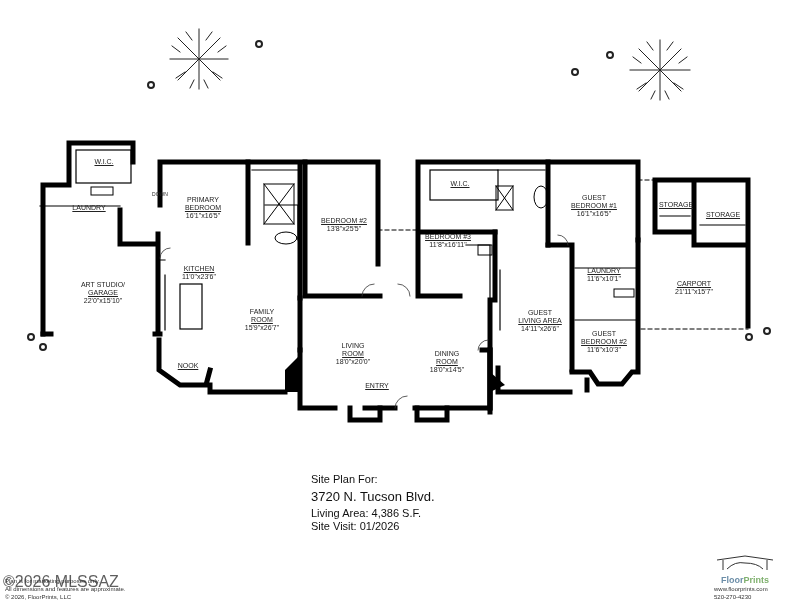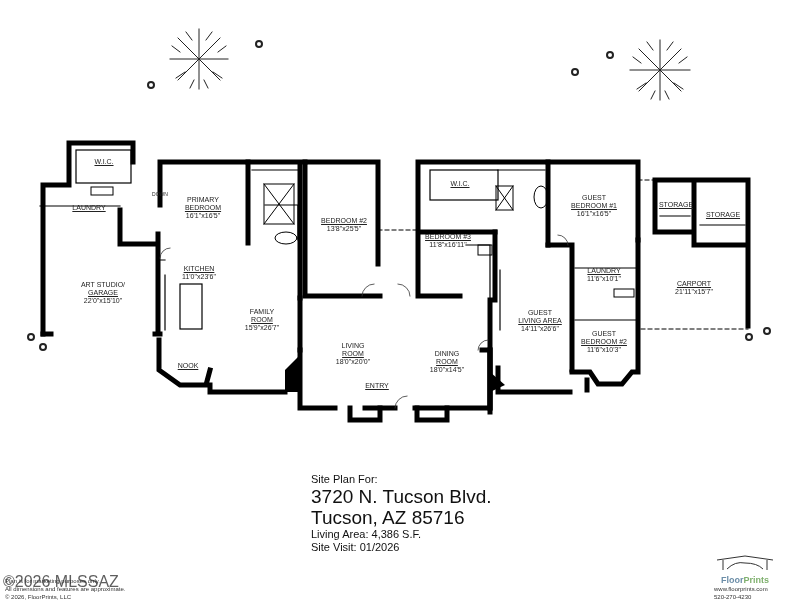--- a/index.html
+++ b/index.html
@@ -3,21 +3,21 @@
 <meta charset="utf-8">
 <style>
   html,body{margin:0;padding:0;background:#fff;}
   body{width:792px;height:612px;position:relative;overflow:hidden;font-family:"Liberation Sans",sans-serif;color:#111;}
   #plan{position:absolute;left:0;top:0;width:792px;height:612px;}
   .lbl{position:absolute;text-align:center;font-size:7px;line-height:8px;color:#222;transform:translateX(-50%);white-space:nowrap;}
   .lbl .nm{text-decoration:underline;text-transform:uppercase;display:block;}
   .lbl .dm{display:block;}
   .info{position:absolute;left:311px;top:473px;color:#111;}
   .info .sm{font-size:11px;line-height:13px;}
-  .info .big{font-size:19px;line-height:21px;}
+  .info .big{font-size:13px;line-height:21px;text-align:center;}
   .disclaimer{position:absolute;left:5px;top:577px;font-size:6px;line-height:8px;color:#333;}
   .mls{position:absolute;left:3px;top:573px;font-size:16px;color:rgba(40,40,40,0.75);letter-spacing:0px;}
   .logo{position:absolute;left:710px;top:555px;width:70px;text-align:center;}
   .logo .brand{font-size:9px;font-weight:bold;color:#6c8ea8;}
   .logo .brand span{color:#7fb06e;}
   .logo .web,.logo .ph{font-size:6px;line-height:8px;color:#333;text-align:left;padding-left:4px;}
 </style>
 </head>
 <body>
 
@@ -212,21 +212,20 @@
   </div>
 
 <div class="lbl" style="left:694px;top:280px;">
   <span class="nm">CARPORT</span>
   <span class="dm">21'11"x15'7"</span>
 </div>
 
 <div class="info">
   <div class="sm">Site Plan For:</div>
   <div class="big">3720 N. Tucson Blvd.</div>
-  <div class="big">Tucson, AZ  85716</div>
   <div class="sm">Living Area:  4,386 S.F.</div>
   <div class="sm">Site Visit:  01/2026</div>
 </div>
 
 <div class="disclaimer">
   <div>Plan is for marketing purposes only.</div>
   <div>All dimensions and features are approximate.</div>
   <div>© 2026, FloorPrints, LLC</div>
 </div>
 <div class="mls">©2026 MLSSAZ</div>

